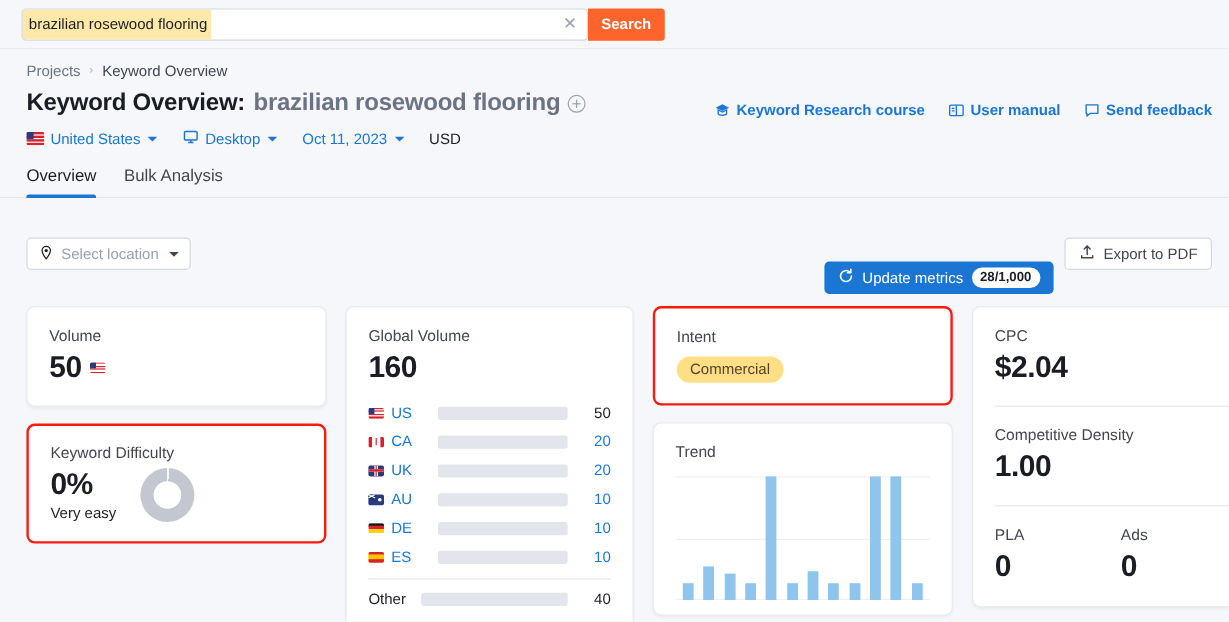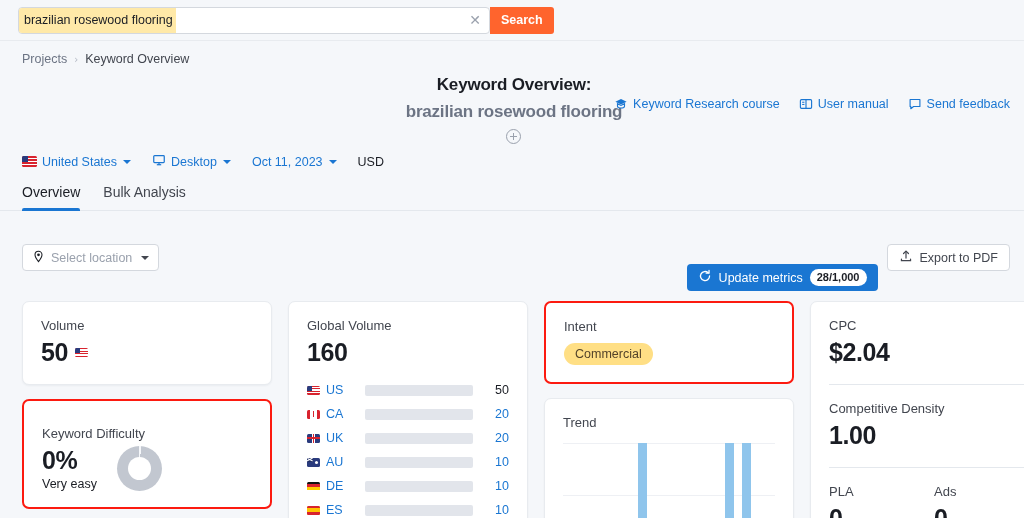--- a/index.html
+++ b/index.html
@@ -55,35 +55,36 @@
   }
 
   
   .header { padding: 11px 18px 0 22px; position: relative; }
   .breadcrumb { display: flex; align-items: center; gap: 7px; font-size: 12.5px; }
   .bc-link { color: #6c7484; cursor: pointer; }
   .bc-sep { color: #b3b9c4; font-size: 10px; font-family:"DejaVu Sans",sans-serif; }
   .bc-current { color: #42464f; }
 
   .top-links {
-    position: absolute; right: 14px; top: 56px;
+    position: absolute; right: 14px; top: 44px;
     display: flex; align-items: center; gap: 19px;
     font-size: 12.5px;
+    font-weight: bold;
   }
   .top-link {
     display: flex; align-items: center; gap: 5px;
     color: #1a76d2; cursor: pointer;
   }
   .top-link svg { display:block; }
 
   .page-title {
     margin-top: 9px;
-    font-size: 17px; font-weight: 700;
+    font-size: 20px; font-weight: 700;
     color: #1a1d24; letter-spacing: -0.2px;
-    display: flex; align-items: center; gap: 7px; flex-direction: column;
+    display: flex; align-items: center; gap: 7px;
   }
   .page-title .kw { color: #6c7484; font-weight: 700; }
   .plus-ico {
     width: 15px; height: 15px; border-radius: 50%;
     border: 1.4px solid #9aa1ad; position: relative;
     display: inline-block; cursor: pointer; margin-left: -1px;
   }
   .plus-ico::before, .plus-ico::after {
     content:""; position: absolute; background:#9aa1ad;
   }
@@ -190,21 +191,21 @@
   .card.hl { border: 2px solid #fc1a10; box-shadow:none; }
   .col { display: flex; flex-direction: column; gap: 14px; }
 
   .card-label { font-size: 13px; color: #42464f; margin-bottom: 5px; }
   .card-value { font-size: 25px; font-weight: 700; color: #1a1d24; letter-spacing: -0.4px; }
   .val-row { display: flex; align-items: center; gap: 7px; }
 
   
   .card-volume { height: 84px; padding-bottom: 10px; }
   
-  .card-kd { padding-top: 25px; }
+  .card-kd { padding-top: 15px; }
   .kd-row { display: flex; align-items: center; gap: 20px; }
   .kd-left { display:flex; flex-direction: column; }
   .kd-pct { font-size: 25px; font-weight: 700; letter-spacing: -0.4px; }
   .kd-sub { font-size: 12.5px; color: #1a1d24; margin-top: 2px; }
   .donut {
     width: 45px; height: 45px; border-radius: 50%;
     background: conic-gradient(#f5f7fa 0deg 4deg, #c2c7d0 4deg 360deg);
     position: relative; flex: none;
   }
   .donut::after {

